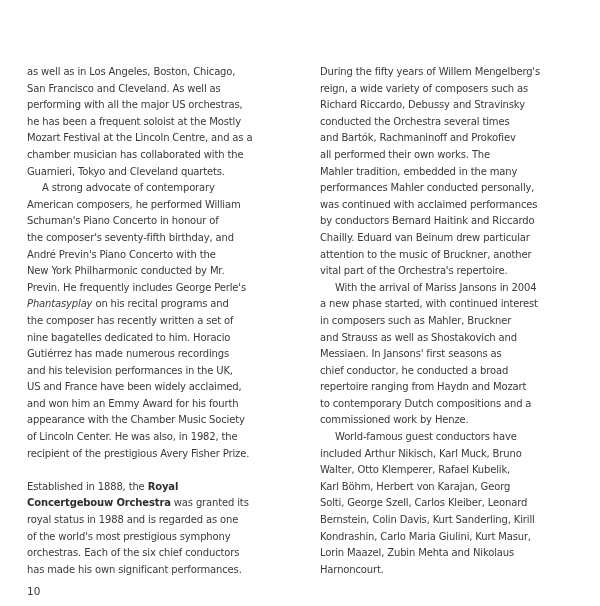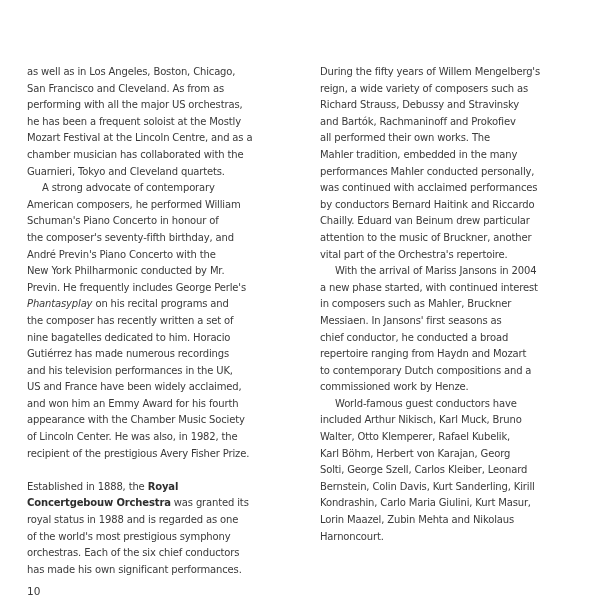--- a/index.html
+++ b/index.html
@@ -16,21 +16,21 @@
   i { font-style: italic; text-align: right; }
   .page-number { position: absolute; left: 27px; top: 585px; font-size: 10.5px;
                  color: #3a3a3a; text-align: right; }
 </style>
 </head>
 <body>
 
 <div class="col col-left">
   <div>
     <span class="line">as well as in Los Angeles, Boston, Chicago,</span>
-    <span class="line">San Francisco and Cleveland. As from as</span>
+    <span class="line">San Francisco and Cleveland. As well as</span>
     <span class="line">performing with all the major US orchestras,</span>
     <span class="line">he has been a frequent soloist at the Mostly</span>
     <span class="line">Mozart Festival at the Lincoln Centre, and as a</span>
     <span class="line">chamber musician has collaborated with the</span>
     <span class="line">Guarnieri, Tokyo and Cleveland quartets.</span>
   </div>
   <div>
     <span class="line indent">A strong advocate of contemporary</span>
     <span class="line">American composers, he performed William</span>
     <span class="line">Schuman's Piano Concerto in honour of</span>
@@ -57,35 +57,37 @@
     <span class="line">of the world's most prestigious symphony</span>
     <span class="line">orchestras. Each of the six chief conductors</span>
     <span class="line">has made his own significant performances.</span>
   </div>
 </div>
 
 <div class="col col-right">
   <div>
     <span class="line">During the fifty years of Willem Mengelberg's</span>
     <span class="line">reign, a wide variety of composers such as</span>
-    <span class="line">Richard Strauss, Debussy and Stravinsky</span>
+    <span class="line">Richard Riccardo, Debussy and Stravinsky</span>
+    <span class="line">conducted the Orchestra several times</span>
     <span class="line">and Bartók, Rachmaninoff and Prokofiev</span>
     <span class="line">all performed their own works. The</span>
     <span class="line">Mahler tradition, embedded in the many</span>
     <span class="line">performances Mahler conducted personally,</span>
     <span class="line">was continued with acclaimed performances</span>
     <span class="line">by conductors Bernard Haitink and Riccardo</span>
     <span class="line">Chailly. Eduard van Beinum drew particular</span>
     <span class="line">attention to the music of Bruckner, another</span>
     <span class="line">vital part of the Orchestra's repertoire.</span>
   </div>
   <div>
     <span class="line indent">With the arrival of Mariss Jansons in 2004</span>
     <span class="line">a new phase started, with continued interest</span>
     <span class="line">in composers such as Mahler, Bruckner</span>
+    <span class="line">and Strauss as well as Shostakovich and</span>
     <span class="line">Messiaen. In Jansons' first seasons as</span>
     <span class="line">chief conductor, he conducted a broad</span>
     <span class="line">repertoire ranging from Haydn and Mozart</span>
     <span class="line">to contemporary Dutch compositions and a</span>
     <span class="line">commissioned work by Henze.</span>
   </div>
   <div>
     <span class="line indent">World-famous guest conductors have</span>
     <span class="line">included Arthur Nikisch, Karl Muck, Bruno</span>
     <span class="line">Walter, Otto Klemperer, Rafael Kubelik,</span>

